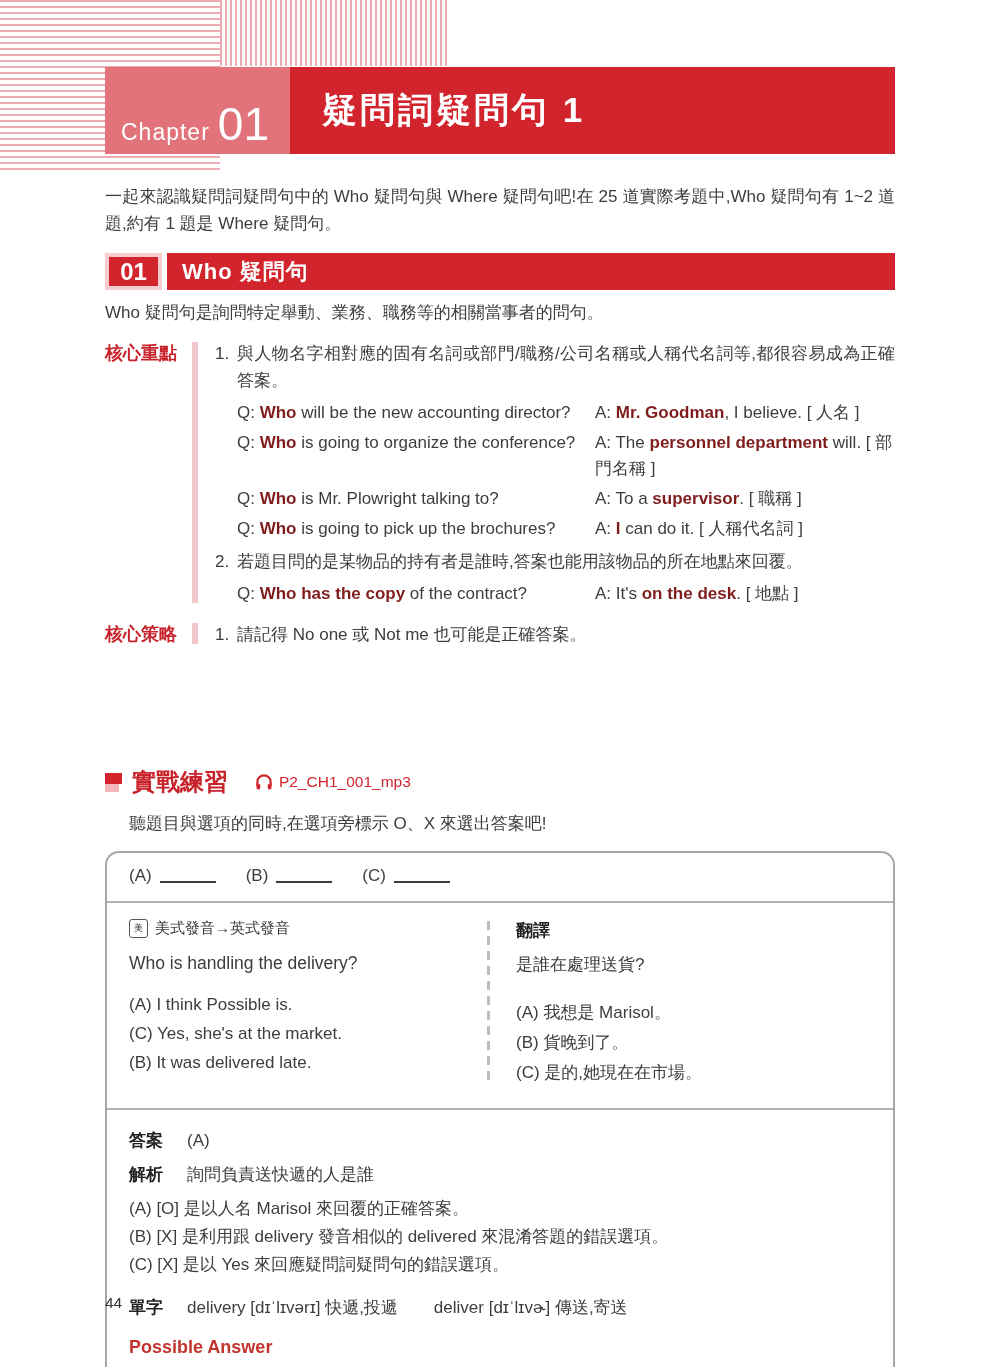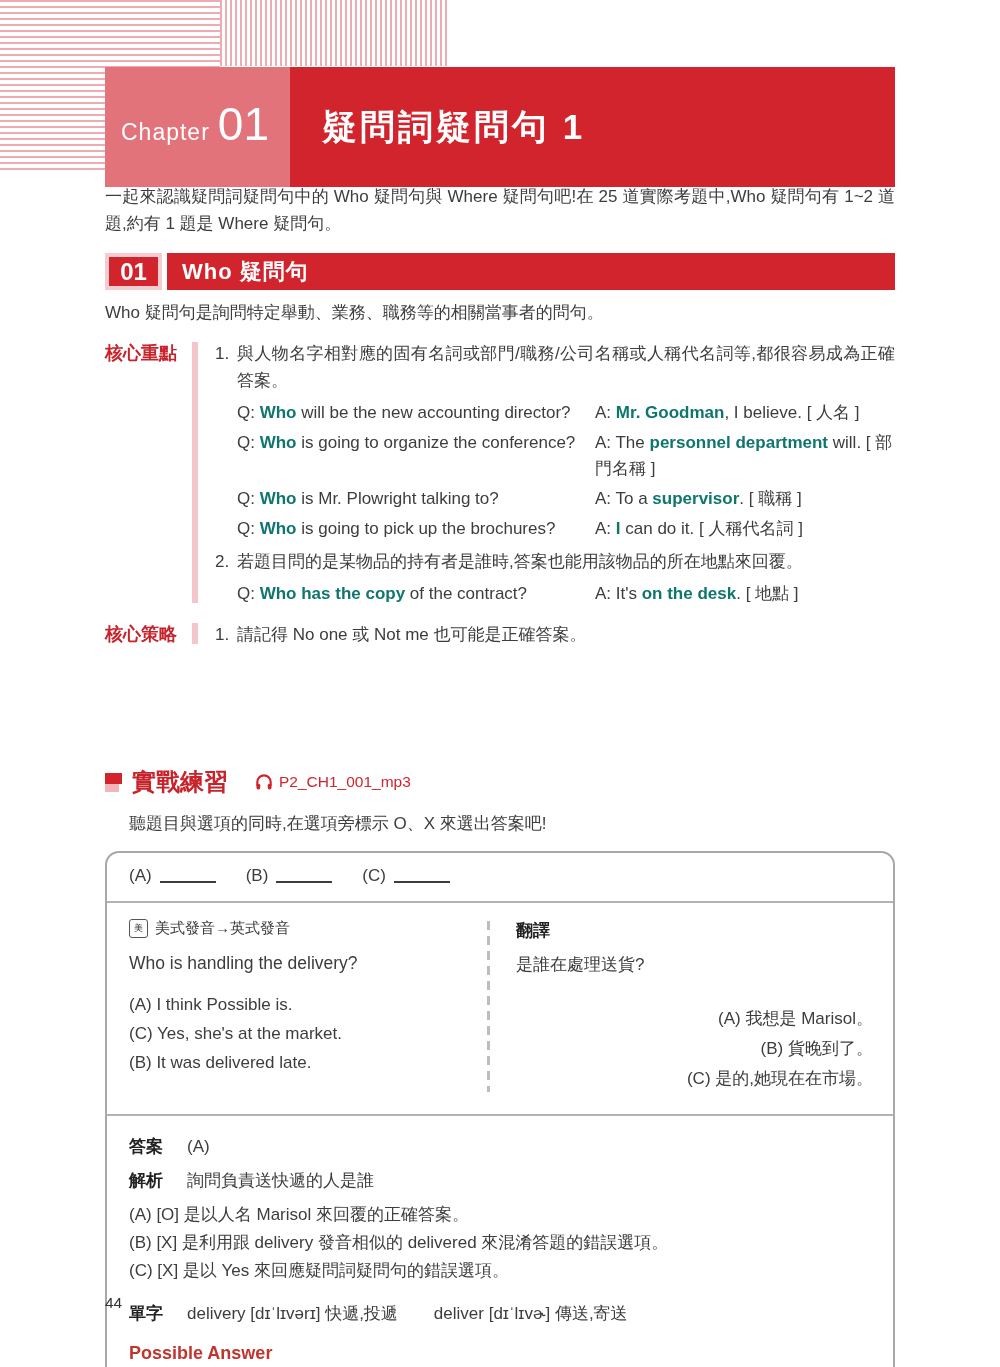--- a/index.html
+++ b/index.html
@@ -8,21 +8,21 @@
     font-family:"Liberation Sans","DejaVu Sans",sans-serif;
     color:#3d3d3d; font-size:17px; overflow:hidden;
   }
   
   .deco-h { position:absolute; left:0; top:0; width:220px; height:173px;
     background:repeating-linear-gradient(to bottom,#ecacb2 0 2px,#ffffff 2px 6px); }
   .deco-v { position:absolute; left:220px; top:0; width:228px; height:66px;
     background:repeating-linear-gradient(to right,#ecacb2 0 2px,#ffffff 2px 5px); }
 
   
-  .chapter-banner { position:absolute; left:105px; top:67px; width:790px; height:120px; display:flex; }
+  .chapter-banner { position:absolute; left:105px; top:67px; width:790px; height:87px; display:flex; }
   .chapter-left { width:185px; background:#e2737b; color:#fff; display:flex;
     align-items:baseline; padding:34px 0 0 16px; box-sizing:border-box; }
   .chapter-word { font-size:23px; font-weight:300; letter-spacing:1px; }
   .chapter-num  { font-size:46px; font-weight:300; margin-left:8px; line-height:1; }
   .chapter-right { flex:1; background:#d2242c; color:#fff; display:flex; align-items:center;
     padding-left:32px; font-size:35px; font-weight:700; letter-spacing:3px; }
 
   .content { position:absolute; left:105px; top:183px; width:790px; }
 
   .intro { margin:0; line-height:27px; text-align:justify; }
@@ -40,21 +40,21 @@
   .core-vbar { width:6px; background:#f2c6ca; margin:2px 0 4px; flex-shrink:0; }
   .core-body { flex:1; padding-left:17px; }
   .pt { display:flex; line-height:27px; }
   .pt + .pt, .pt-gap { margin-top:6px; }
   .pt-num { width:22px; flex-shrink:0; }
   .pt-text { flex:1; text-align:justify; }
   .qa-row { display:flex; padding-left:22px; line-height:26px; margin-top:4px; }
   .qa-row.first { margin-top:6px; }
   .qa-q { width:358px; flex-shrink:0; }
   .qa-a { flex:1; }
-  .qa-row b { font-weight:700; color:#0f766e; }
+  .qa-row b { font-weight:700; color:#7f1d1d; }
 
   
   .practice-header { display:flex; align-items:center; margin-top:118px; }
   .pr-icon { width:17px; height:19px; margin-right:10px; flex-shrink:0; }
   .pr-icon .pi-top { width:17px; height:11px; background:#d2242c; }
   .pr-icon .pi-bot { width:14px; height:8px; background:#f0b6ba; }
   .pr-label { color:#c8232b; font-weight:700; font-size:24px; margin-right:26px; }
   .hp-icon { margin-right:5px; display:flex; align-items:center; }
   .pr-audio { color:#d2242c; font-size:15.5px; }
   .pr-instruction { margin:12px 0 0 24px; line-height:27px; }
@@ -71,21 +71,21 @@
   .ex-vdivider { width:3px; margin:2px 0;
     background:repeating-linear-gradient(to bottom,#bdbdbd 0 9px,transparent 9px 15px); flex-shrink:0; }
   .ex-right { flex:1; padding-left:26px; padding-right:20px; }
   .accent-line { display:flex; align-items:center; font-size:15px; }
   .accent-icon { width:17px; height:17px; border:1px solid #555; border-radius:3px; font-size:9px;
     display:flex; align-items:center; justify-content:center; margin-right:7px; color:#333; flex-shrink:0; }
   .ex-question { margin-top:15px; font-size:17.5px; }
   .ex-options { margin-top:16px; line-height:29px; }
   .tr-label { font-weight:700; font-size:17px; color:#222; }
   .tr-question { margin-top:11px; }
-  .tr-options { margin-top:28px; line-height:30px;text-align:right; }
+  .tr-options { margin-top:22px; line-height:30px; }
 
   .box-row3 { padding:17px 22px 22px; }
   .lab-line { display:flex; line-height:27px; }
   .lab { font-weight:700; color:#222; width:58px; flex-shrink:0; }
   .ana-line { margin-top:7px; }
   .ans-items { margin-top:7px; line-height:28px; }
   .vocab-line { margin-top:15px; display:flex; line-height:27px; }
   .vocab-entry + .vocab-entry { margin-left:36px; }
   .possible-label { margin-top:16px; color:#c2342e; font-weight:700; font-size:18px; }
   .possible-text { margin-top:5px; line-height:27px; }

